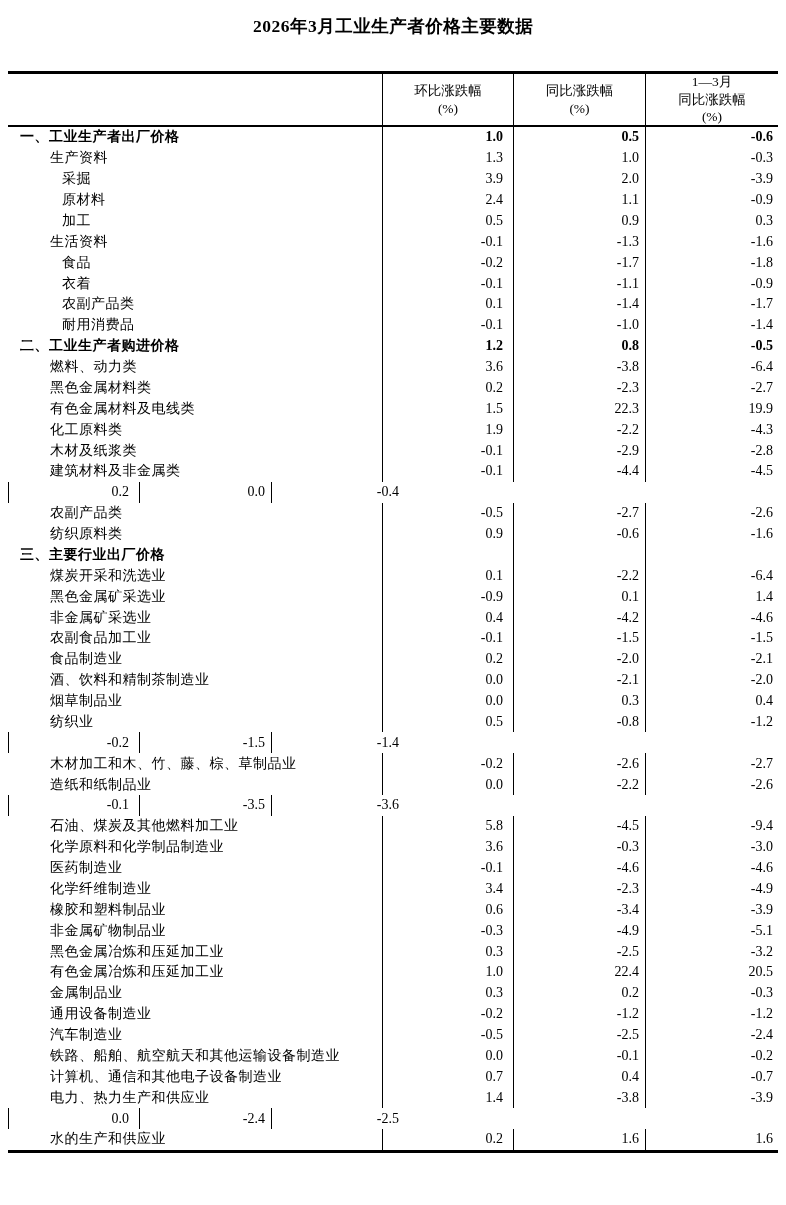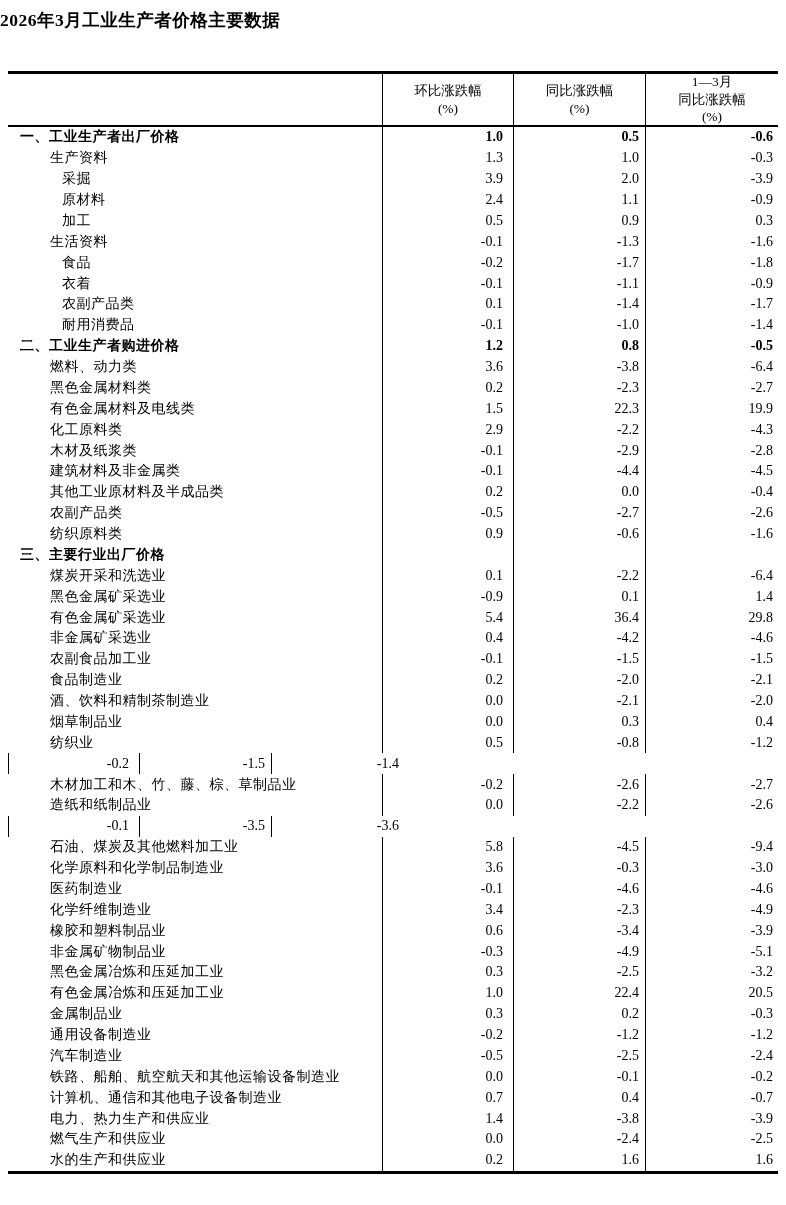--- a/index.html
+++ b/index.html
@@ -3,22 +3,22 @@
 <meta charset="utf-8">
 <style>
   * { margin:0; padding:0; box-sizing:border-box; }
   html,body { background:#ffffff; }
   body {
     width:786px; height:1205px; position:relative;
     font-family:"Liberation Serif","DejaVu Serif",serif;
     color:#000;
   }
   .title {
-    font-weight:bold; font-size:17.5px;
-    padding-top:8px; letter-spacing:0.5px;
+    text-align:center; font-weight:bold; font-size:17.5px;
+    padding-top:14px; letter-spacing:0.5px;
   }
   .price-table {
     position:absolute; left:8px; top:71px; width:770px;
     border-top:3px solid #000; border-bottom:3px solid #000;
   }
   .header-row { display:flex; height:53px; border-bottom:2px solid #000; }
   .hcell {
     display:flex; flex-direction:column; justify-content:center; align-items:center;
     font-size:13.5px; line-height:1.32; text-align:center;
   }
@@ -146,38 +146,37 @@
         <div class="val c3">-2.7</div>
       </div>
       <div class="body-row">
         <div class="lbl ind1">有色金属材料及电线类</div>
         <div class="val c1">1.5</div>
         <div class="val c2">22.3</div>
         <div class="val c3">19.9</div>
       </div>
       <div class="body-row">
         <div class="lbl ind1">化工原料类</div>
-        <div class="val c1">2.9</div>
+        <div class="val c1">1.9</div>
         <div class="val c2">-2.2</div>
         <div class="val c3">-4.3</div>
       </div>
       <div class="body-row">
         <div class="lbl ind1">木材及纸浆类</div>
         <div class="val c1">-0.1</div>
         <div class="val c2">-2.9</div>
         <div class="val c3">-2.8</div>
       </div>
       <div class="body-row">
         <div class="lbl ind1">建筑材料及非金属类</div>
         <div class="val c1">-0.1</div>
         <div class="val c2">-4.4</div>
         <div class="val c3">-4.5</div>
       </div>
       <div class="body-row">
-        <div class="lbl ind1">其他工业原材料及半成品类</div>
         <div class="val c1">0.2</div>
         <div class="val c2">0.0</div>
         <div class="val c3">-0.4</div>
       </div>
       <div class="body-row">
         <div class="lbl ind1">农副产品类</div>
         <div class="val c1">-0.5</div>
         <div class="val c2">-2.7</div>
         <div class="val c3">-2.6</div>
       </div>
@@ -199,26 +198,20 @@
         <div class="val c2">-2.2</div>
         <div class="val c3">-6.4</div>
       </div>
       <div class="body-row">
         <div class="lbl ind1">黑色金属矿采选业</div>
         <div class="val c1">-0.9</div>
         <div class="val c2">0.1</div>
         <div class="val c3">1.4</div>
       </div>
       <div class="body-row">
-        <div class="lbl ind1">有色金属矿采选业</div>
-        <div class="val c1">5.4</div>
-        <div class="val c2">36.4</div>
-        <div class="val c3">29.8</div>
-      </div>
-      <div class="body-row">
         <div class="lbl ind1">非金属矿采选业</div>
         <div class="val c1">0.4</div>
         <div class="val c2">-4.2</div>
         <div class="val c3">-4.6</div>
       </div>
       <div class="body-row">
         <div class="lbl ind1">农副食品加工业</div>
         <div class="val c1">-0.1</div>
         <div class="val c2">-1.5</div>
         <div class="val c3">-1.5</div>
@@ -347,21 +340,20 @@
         <div class="val c2">0.4</div>
         <div class="val c3">-0.7</div>
       </div>
       <div class="body-row">
         <div class="lbl ind1">电力、热力生产和供应业</div>
         <div class="val c1">1.4</div>
         <div class="val c2">-3.8</div>
         <div class="val c3">-3.9</div>
       </div>
       <div class="body-row">
-        <div class="lbl ind1">燃气生产和供应业</div>
         <div class="val c1">0.0</div>
         <div class="val c2">-2.4</div>
         <div class="val c3">-2.5</div>
       </div>
       <div class="body-row">
         <div class="lbl ind1">水的生产和供应业</div>
         <div class="val c1">0.2</div>
         <div class="val c2">1.6</div>
         <div class="val c3">1.6</div>
       </div>

